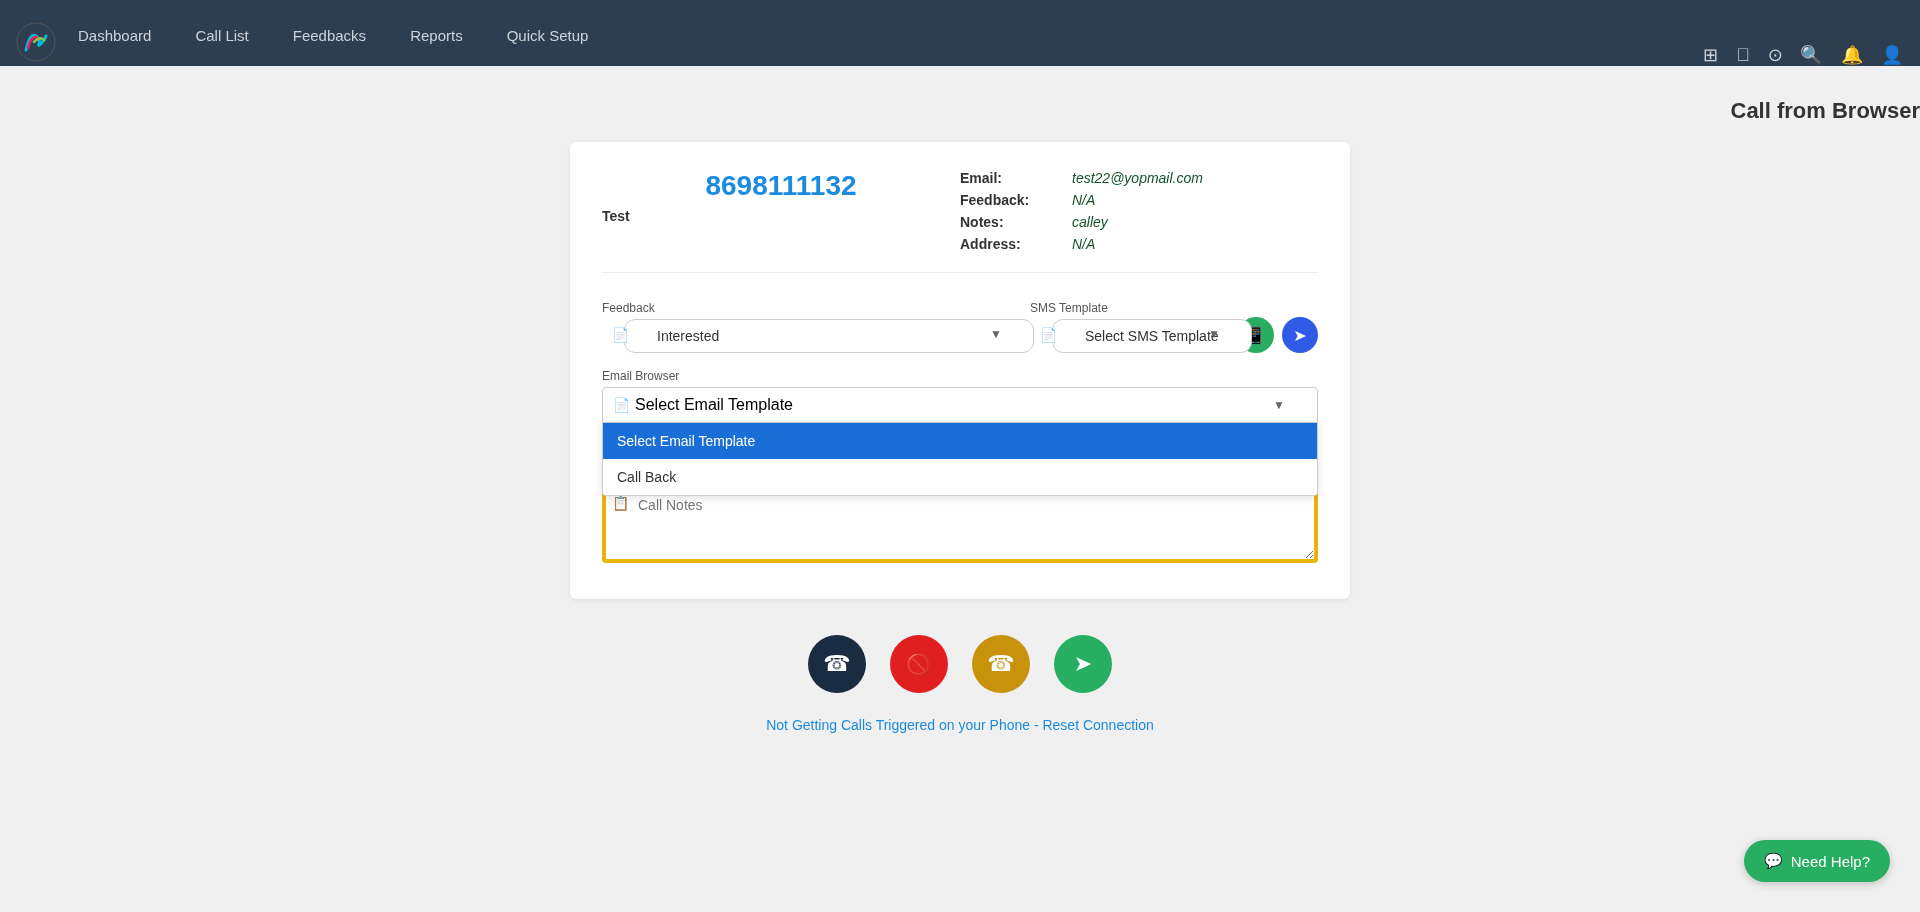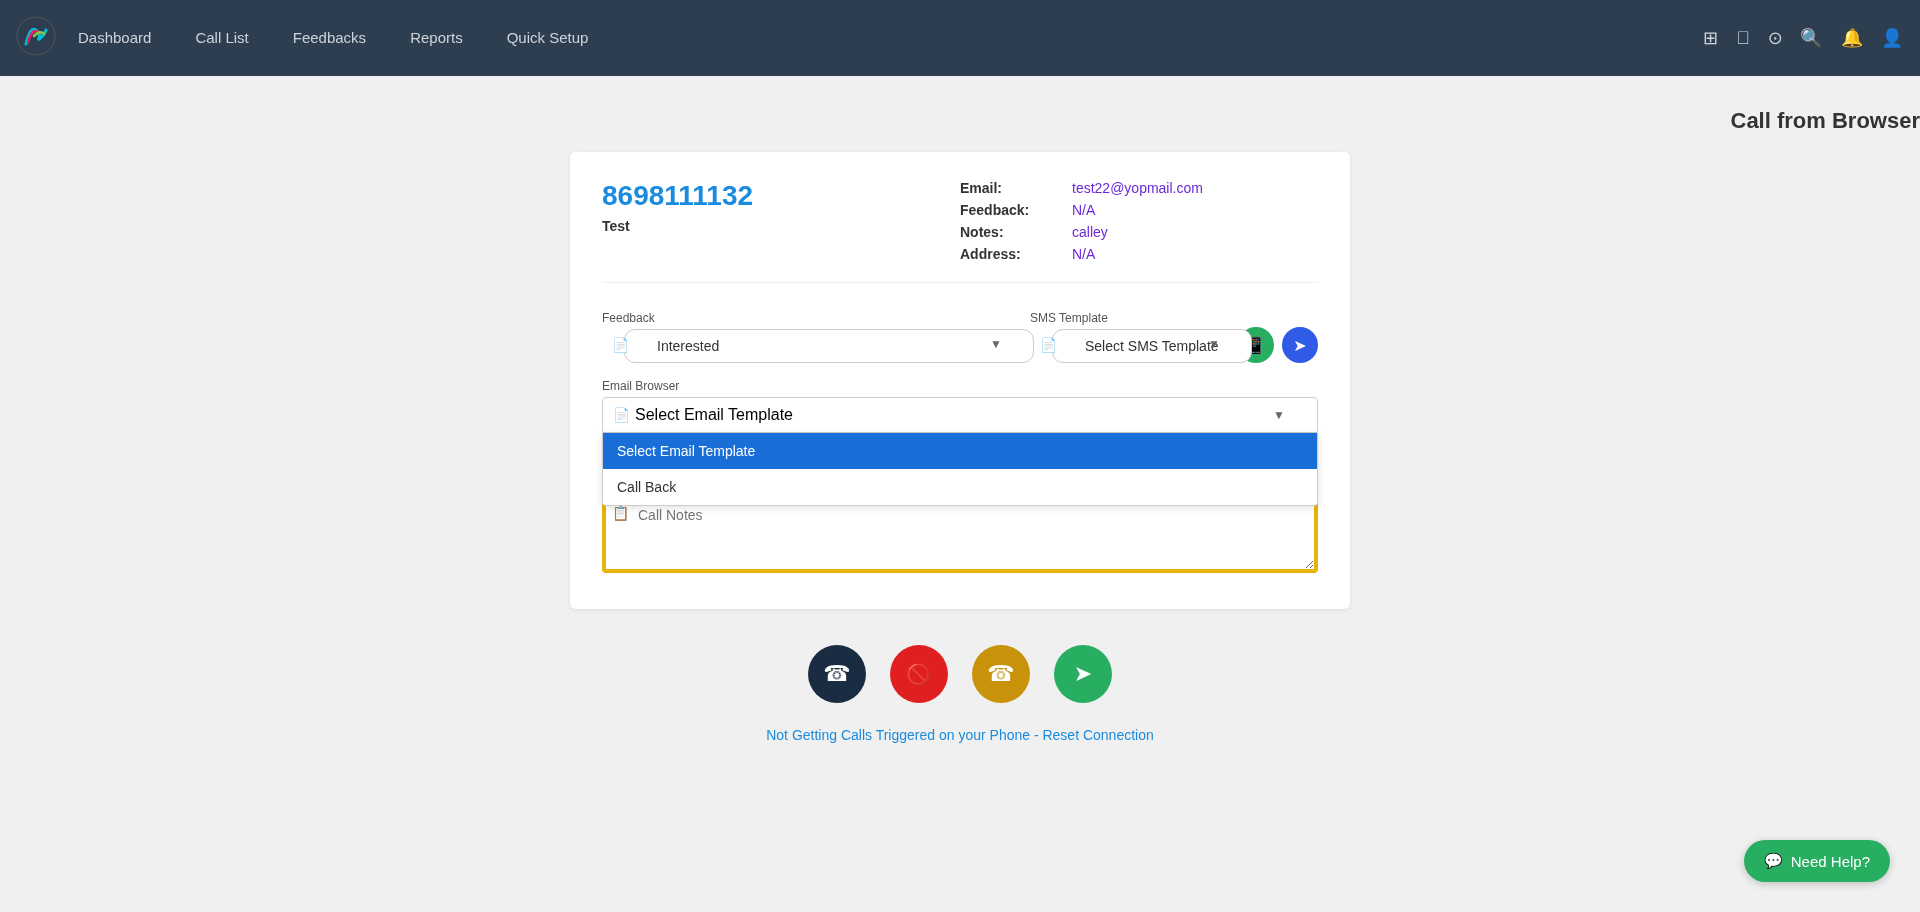--- a/index.html
+++ b/index.html
@@ -2,22 +2,22 @@
 <html><head>
   <meta charset="utf-8">
   <style>
     * { box-sizing: border-box; margin: 0; padding: 0; }
     body { font-family: Arial, sans-serif; background: #f0f0f0; min-height: 912px; }
 
     
     .navbar {
       background: #2c3e50;
       display: flex;
-      align-items: center;
-      height: 76px;
+      align-items: flex-end;
+      height: 66px;
       padding: 0 16px;
       position: relative;
     }
     .navbar-links {
       display: flex;
       gap: 0;
       flex: 1;
     }
     .navbar-link {
       color: #cdd3d9;
@@ -66,35 +66,36 @@
       margin-bottom: 28px;
       padding-bottom: 20px;
       border-bottom: 1px solid #eee;
     }
     .info-left { flex: 1; }
     .phone-number {
       font-size: 28px;
       font-weight: bold;
       color: #1a8bde;
       margin-bottom: 6px;
+      text-align: center;
     }
     .contact-name {
       font-size: 14px;
       font-weight: bold;
       color: #333;
     }
     .info-right {
       flex: 1;
       display: grid;
       grid-template-columns: 100px 1fr;
       gap: 6px 12px;
       font-size: 14px;
     }
     .info-label { font-weight: bold; color: #333; }
-    .info-value { color: #6d28d9; }
+    .info-value { color: #14532d; font-style: italic; }
 
     
     .form-row {
       display: flex;
       gap: 18px;
       margin-bottom: 16px;
       align-items: flex-start;
     }
     .form-group {
       display: flex;

